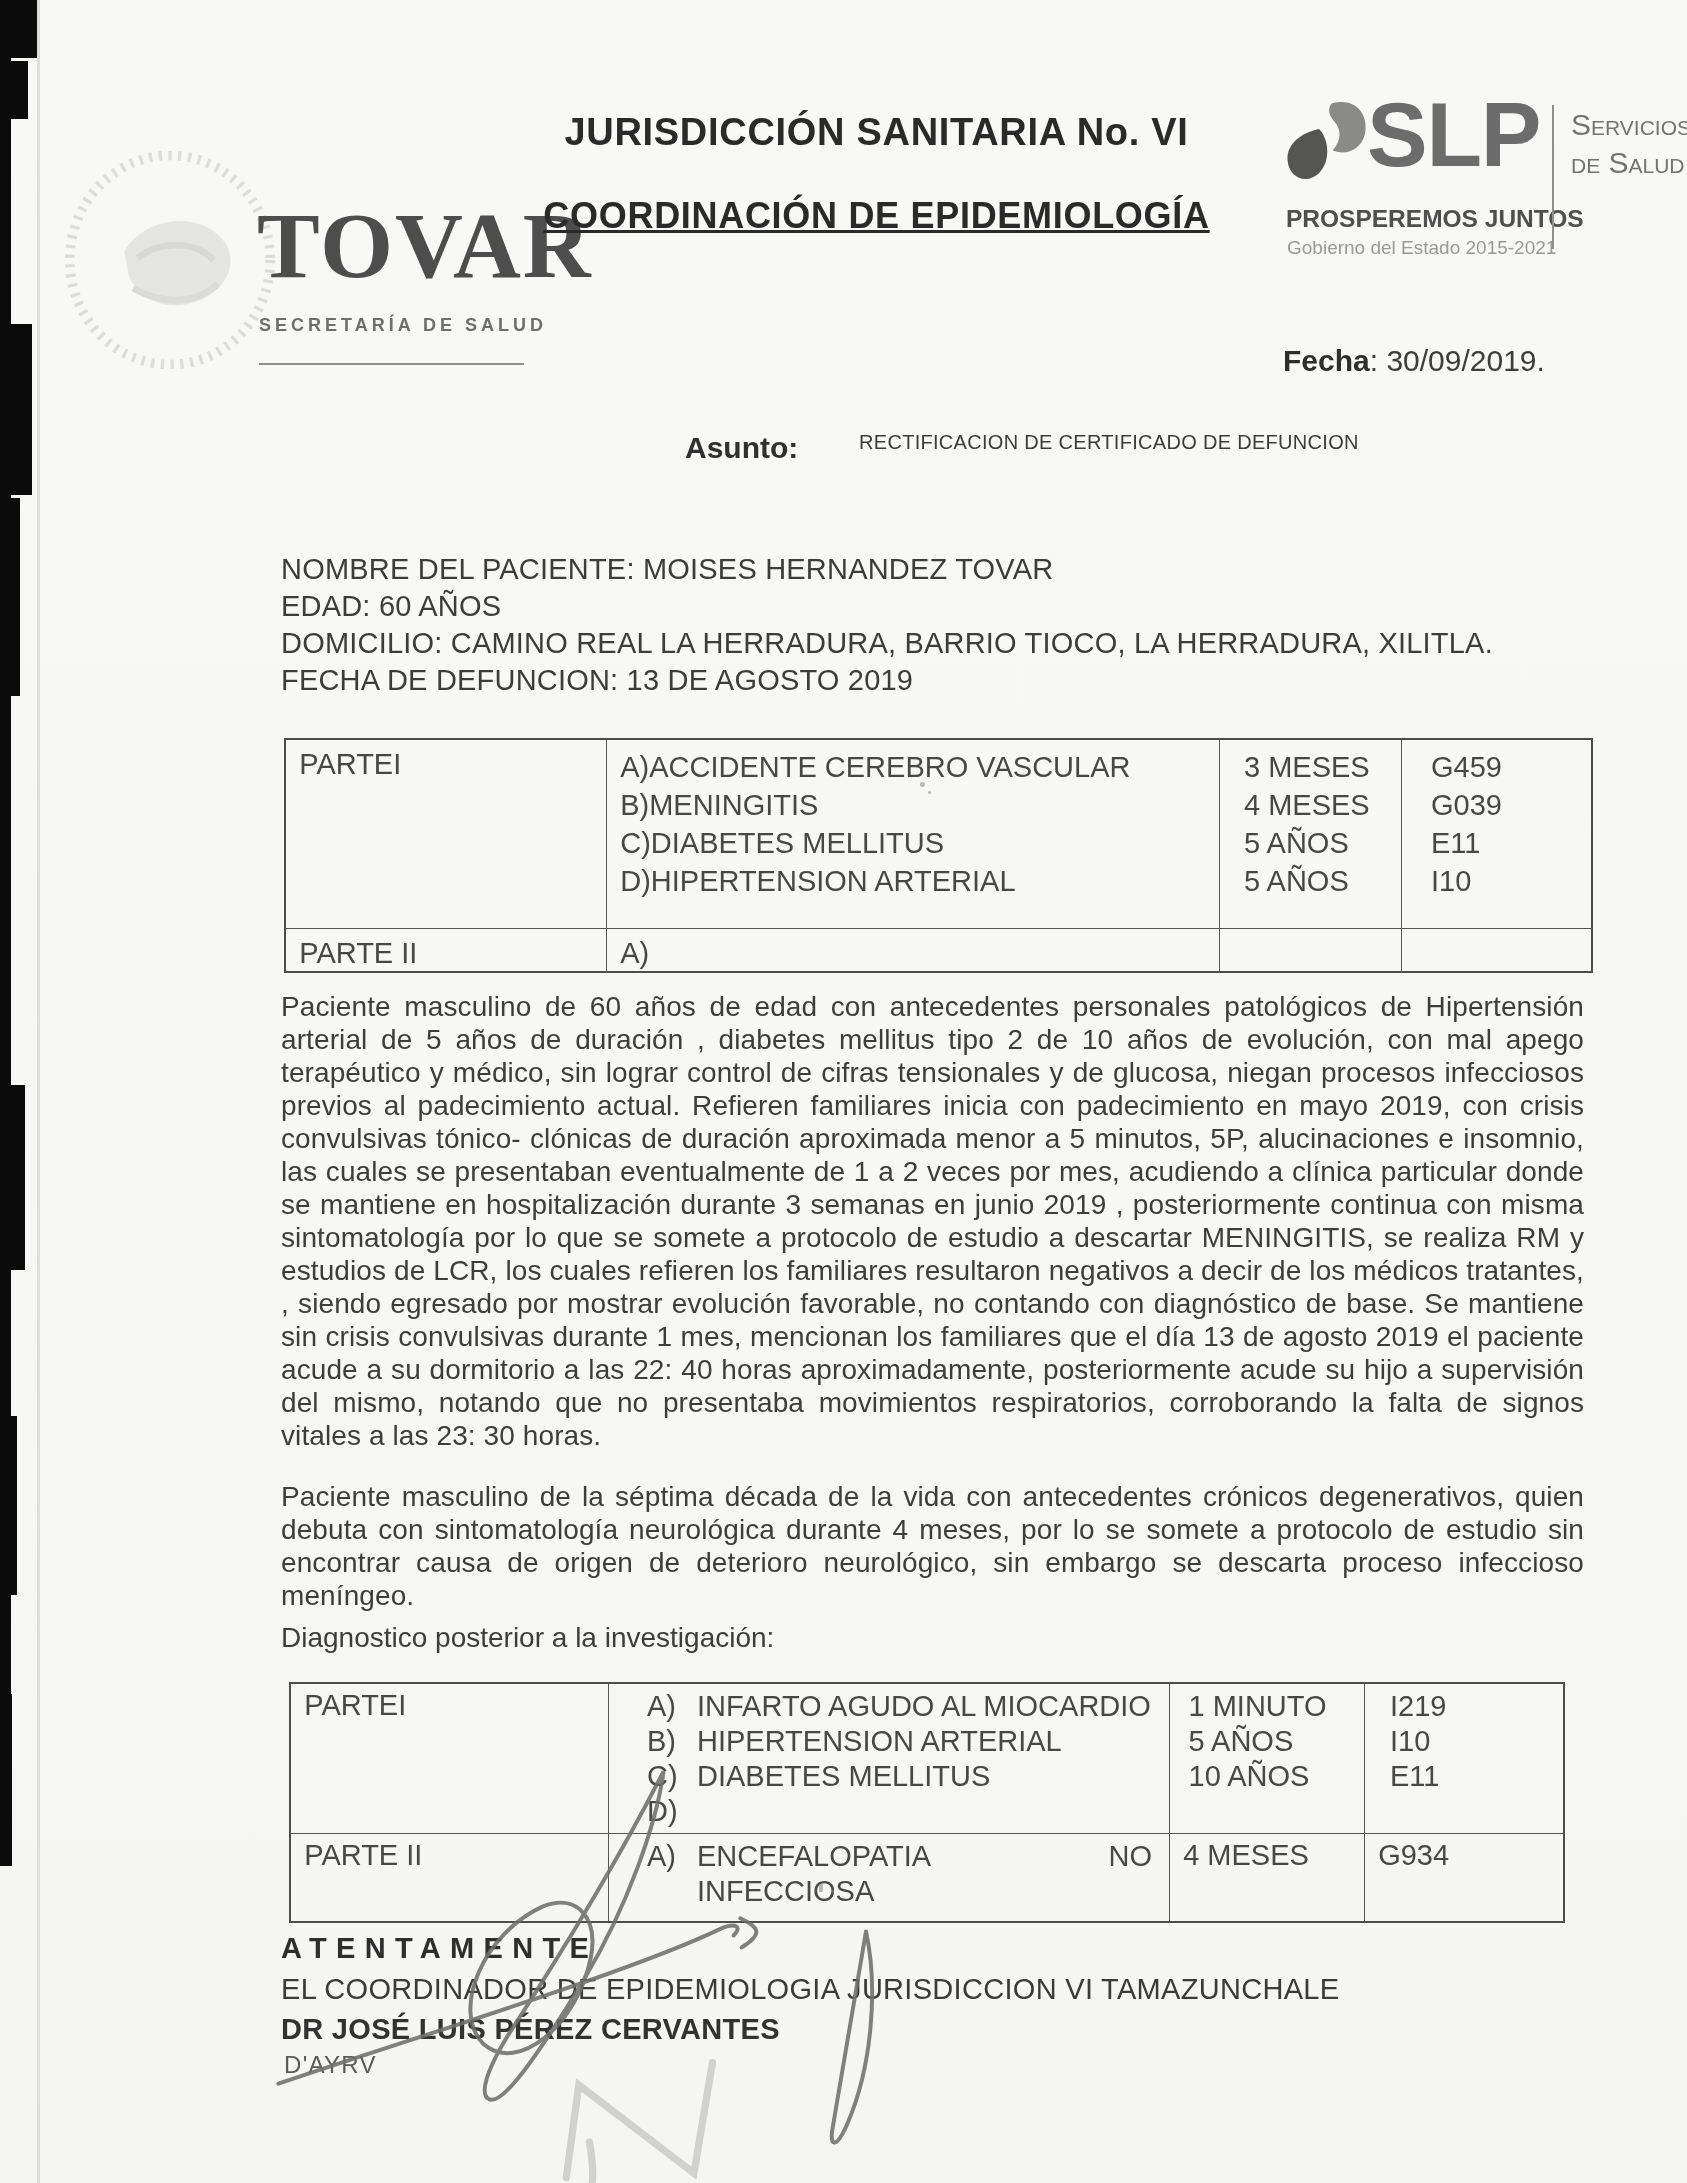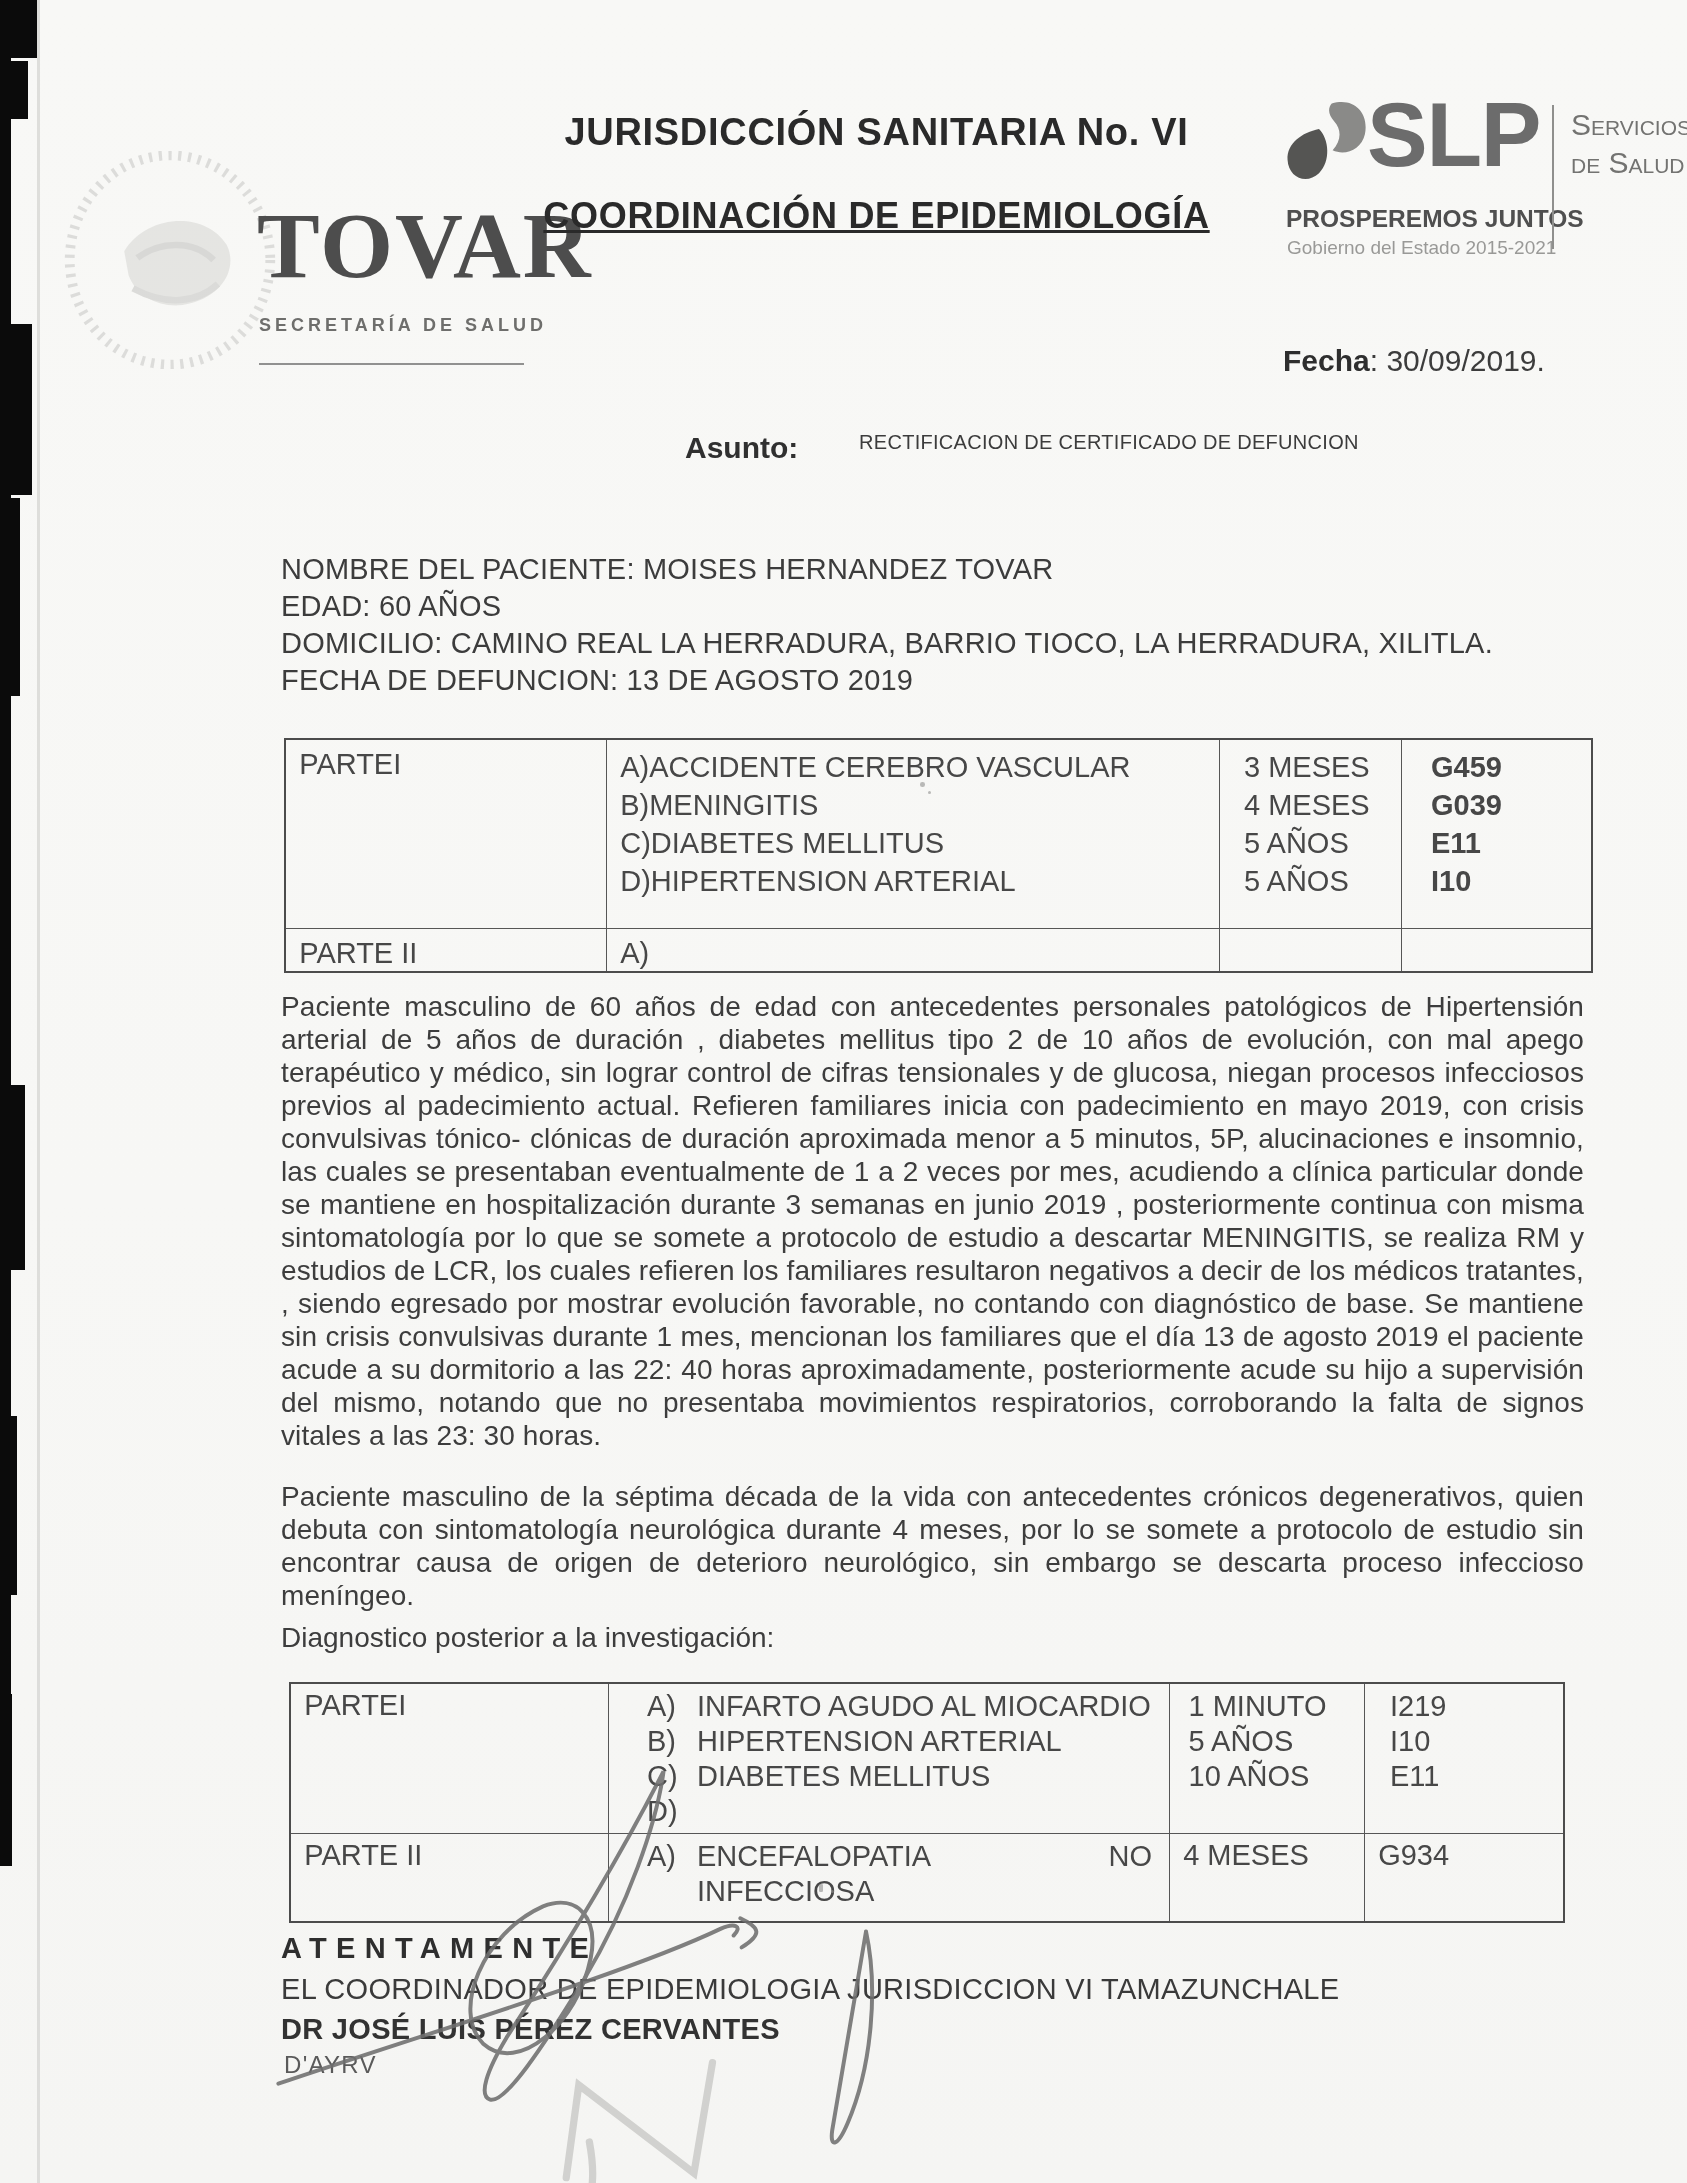--- a/index.html
+++ b/index.html
@@ -37,21 +37,21 @@
   .patient{position:absolute;left:281px;top:551px;font-size:29px;line-height:37px;color:#3c3c3c;letter-spacing:0.2px;}
   
   .tbl{position:absolute;border:2px solid #4c4c4c;display:grid;background:transparent;}
   .t1{left:284px;top:738px;width:1305px;height:231px;grid-template-columns:321px 613px 182px 1fr;grid-template-rows:189px 1fr;}
   .t2{left:289px;top:1682px;width:1272px;height:237px;grid-template-columns:318px 561px 195px 1fr;grid-template-rows:150px 1fr;}
   .cell{border-right:1.3px solid #565656;border-bottom:1.3px solid #565656;padding:8px 9.3px 0 13.2px;font-size:29px;color:#474747;box-sizing:border-box;overflow:hidden;}
   .cell.last-col{border-right:none;}
   .cell.last-row{border-bottom:none;}
   .t1 .causes div, .t1 .durs div, .t1 .codes div{line-height:38px;}
   .t1 .durs{padding-left:24px;}
-  .t1 .codes{padding-left:29px;font-weight:bold;}
+  .t1 .codes{padding-left:29px;}
   .t2 .line{display:flex;line-height:35px;}
   .t2 .letter{width:50px;flex:0 0 auto;}
   .t2 .cell{padding-top:5.3px;}
   .t2 .c2{padding-left:38px;padding-right:17px;}
   .t2 .durs{padding-left:18.5px;}
   .t2 .durs div{line-height:35px;}
   .t2 .codes{padding-left:25px;}
   .t2 .codes div{line-height:35px;}
   .t2 .no-right{margin-left:auto;}
   .t2 .cont{margin-left:50px;line-height:35px;}

